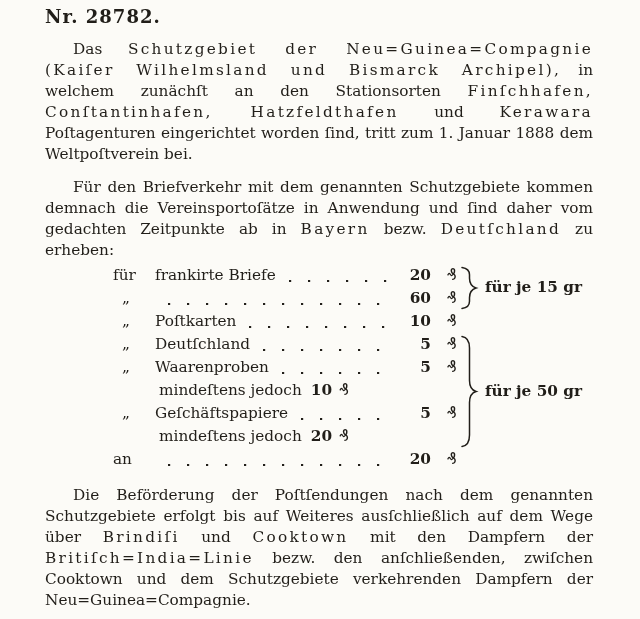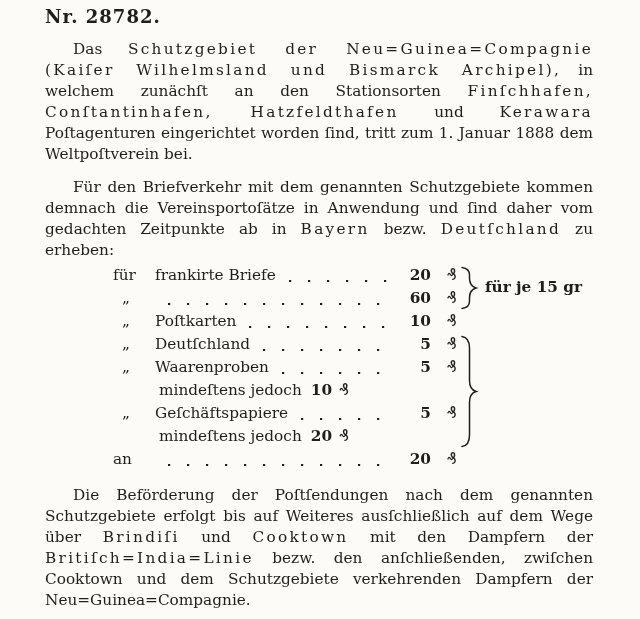--- a/index.html
+++ b/index.html
@@ -110,18 +110,19 @@
         </div>
       </div>
     <div class="braces" id="braces">
         <div class="brace" style="top: 1px;"><svg width="20" height="44">
             <path d="M3 1.5 C10 2.5 10.5 7.28 10.5 8.8 L10.5 12.32 C10.5 17.644 12 20.5 17 22 C12 23.5 10.5 26.356 10.5 31.68 L10.5 35.2 C10.5 36.72 10 41.5 3 42.5" fill="none" stroke="var(--ink)" stroke-width="1.5" stroke-linecap="round"></path>
           </svg></div>
         <span class="grlabel" style="top: 13px;">für je 15 gr</span>
         <div class="brace" style="top: 70px;"><svg width="20" height="113">
             <path d="M3 1.5 C10 2.5 10.5 9.8 10.5 13 L10.5 45.5 C10.5 51.55 12 55 17 56.5 C12 58 10.5 61.45 10.5 67.5 L10.5 100 C10.5 103.2 10 110.5 3 111.5" fill="none" stroke="var(--ink)" stroke-width="1.5" stroke-linecap="round"></path>
           </svg></div>
+        <span class="grlabel" style="top: 116.5px;">für je 50 gr</span>
       </div>
   </div>
 
   <p class="para"><span>Die Beförderung der Poſtſendungen nach dem genannten Schutzgebiete erfolgt bis auf Weiteres ausſchließlich auf dem Wege über </span><span class="sp">Brindiſi</span><span> und </span><span class="sp">Cooktown</span><span> mit den Dampfern der </span><span class="sp">Britiſch=India=Linie</span><span> bezw. den anſchließenden, zwiſchen Cooktown und dem Schutzgebiete verkehrenden Dampfern der Neu=Guinea=Compagnie.</span></p>
 
 </div>
 
 </body></html>

